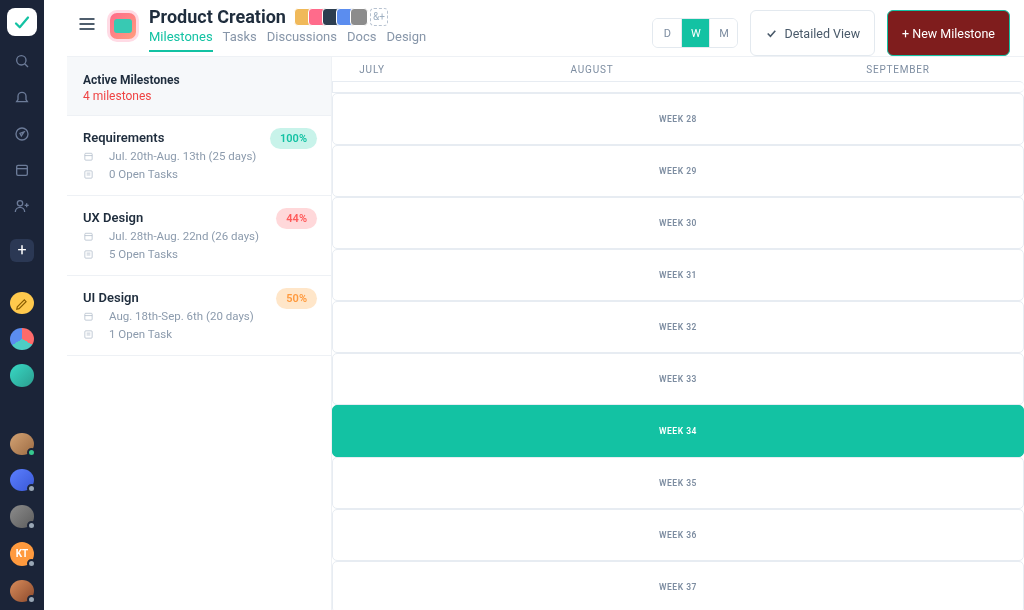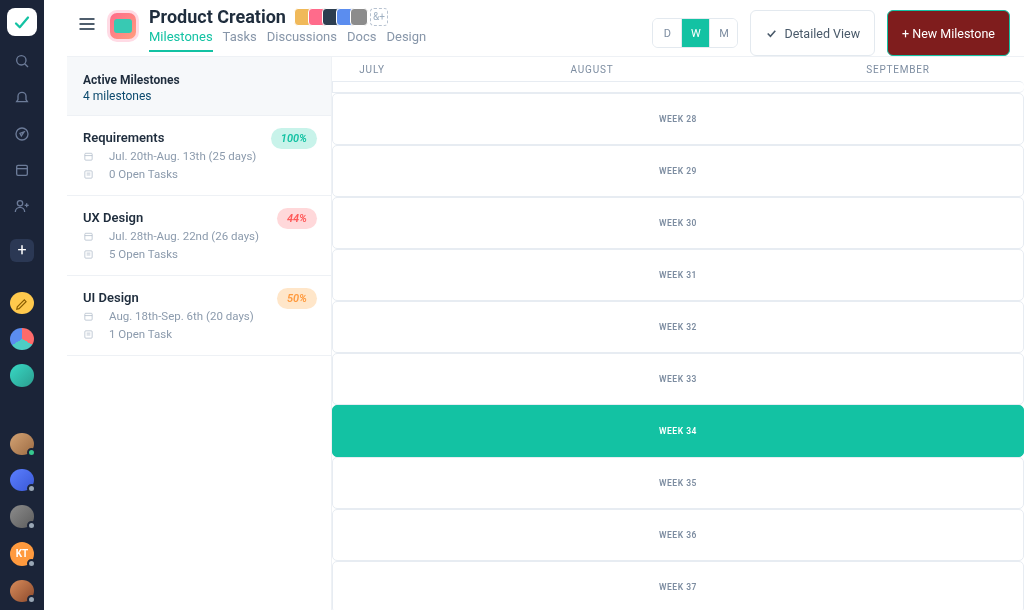--- a/index.html
+++ b/index.html
@@ -42,26 +42,26 @@
   .view-btn.active { background: #13c2a3; color: #fff; }
   .pill-btn { height: 46px; padding: 0 14px; border: 1px solid #e3e9ef; border-radius: 6px; background: #fff; font-size: 12.5px; color: #4a5a6a; display: flex; align-items: center; gap: 6px; cursor: pointer; }
   .pill-btn.primary { background: #7f1d1d; color: #fff; border-color: #13c2a3; }
   .divider { height: 1px; background: #eef1f5; margin-top: 0; }
 
   
   .content { display: flex; flex: 1; min-height: 0; }
   .left-col { width: 265px; flex-shrink: 0; border-right: 1px solid #eef1f5; }
   .left-header { padding: 16px 16px 12px; background: #f6f8fa; border-bottom: 1px solid #eef1f5; }
   .left-header h2 { font-size: 12px; font-weight: 700; margin-bottom: 2px; }
-  .left-header .sub { font-size: 12px; color: #0c4a6e; }
+  .left-header .sub { font-size: 12px; color: #ef4444; }
   .milestone { padding: 14px 16px 14px; border-bottom: 1px solid #eef1f5; position: relative; }
   .milestone .m-title { font-size: 13px; font-weight: 600; }
   .milestone .m-line { font-size: 11.5px; color: #8c9bad; margin-top: 4px; display: flex; align-items: center; gap: 15px; }
   .milestone .m-link { font-size: 11.5px; color: #2d9cdb; cursor: pointer; margin-top: 4px; display: flex; align-items: center; gap: 6px;}
-  .milestone .pct { position: absolute; top: 12px; right: 14px; font-size: 11px; font-weight: 600; padding: 4px 10px; border-radius: 12px; font-style: italic; }
+  .milestone .pct { position: absolute; top: 12px; right: 14px; font-size: 11px; font-weight: 600; padding: 4px 10px; border-radius: 12px; }
   .ic-sm { width: 11px; height: 11px; stroke: #a8b4c3; fill: none; stroke-width: 1.5; }
 
   
   .timeline { flex: 1; overflow: hidden; position: relative; }
   .months { display: flex; font-size: 10px; letter-spacing: .8px; color: #7d8da1; text-align: center; height: 18px; align-items: flex-end; }
   .months div { flex: 1; }
   .weeks { display: flex; padding: 6px 0 10px; gap: 0; border-bottom: 1px solid #eef1f5; flex-direction: column; }
   .week { flex: 0 0 52px; height: 26px; border: 1px solid #e7ecf2; border-radius: 5px; font-size: 8.5px; letter-spacing: .5px; font-weight: 600; color: #7d8da1; display: flex; align-items: center; justify-content: center; }
   .week.partial-left { flex: 0 0 12px; border-right: none; border-radius: 0 5px 5px 0; }
   .week.active { background: #13c2a3; border-color: #13c2a3; color: #fff; }

